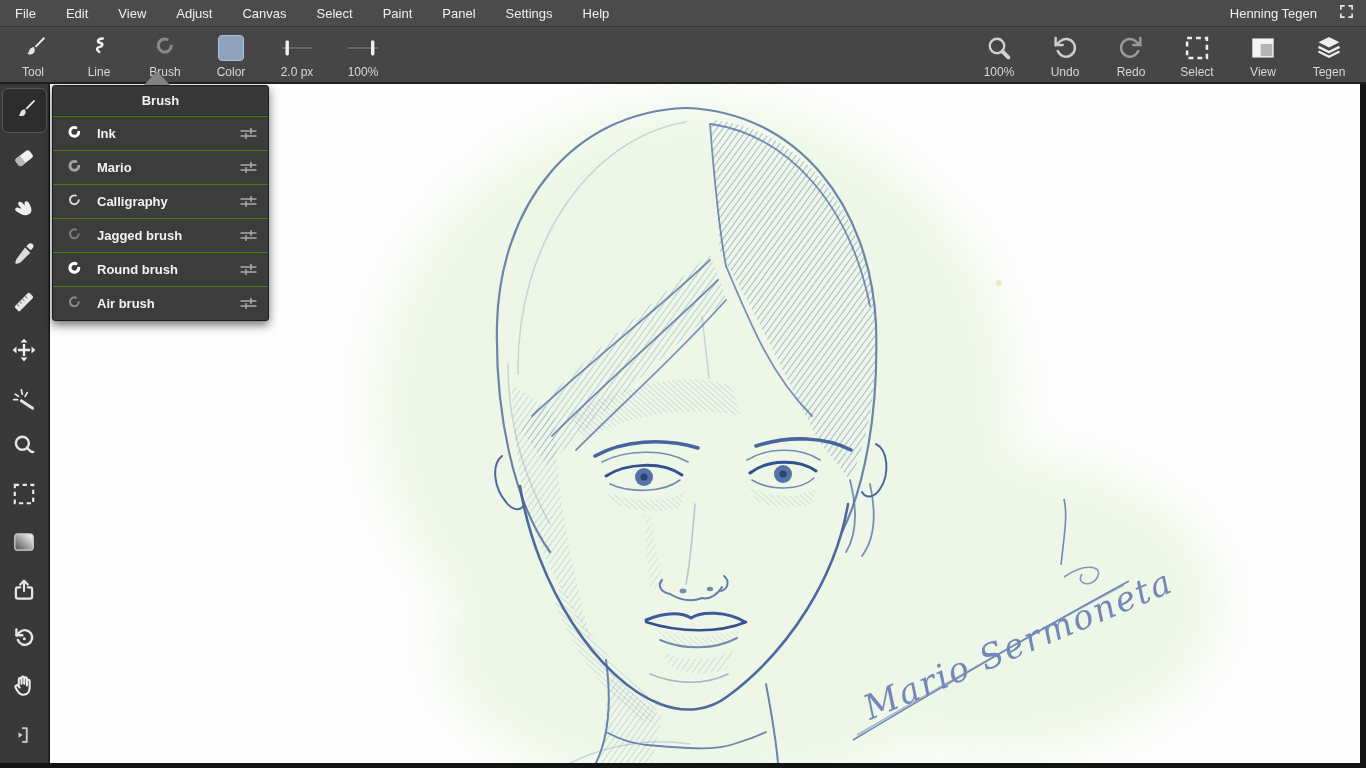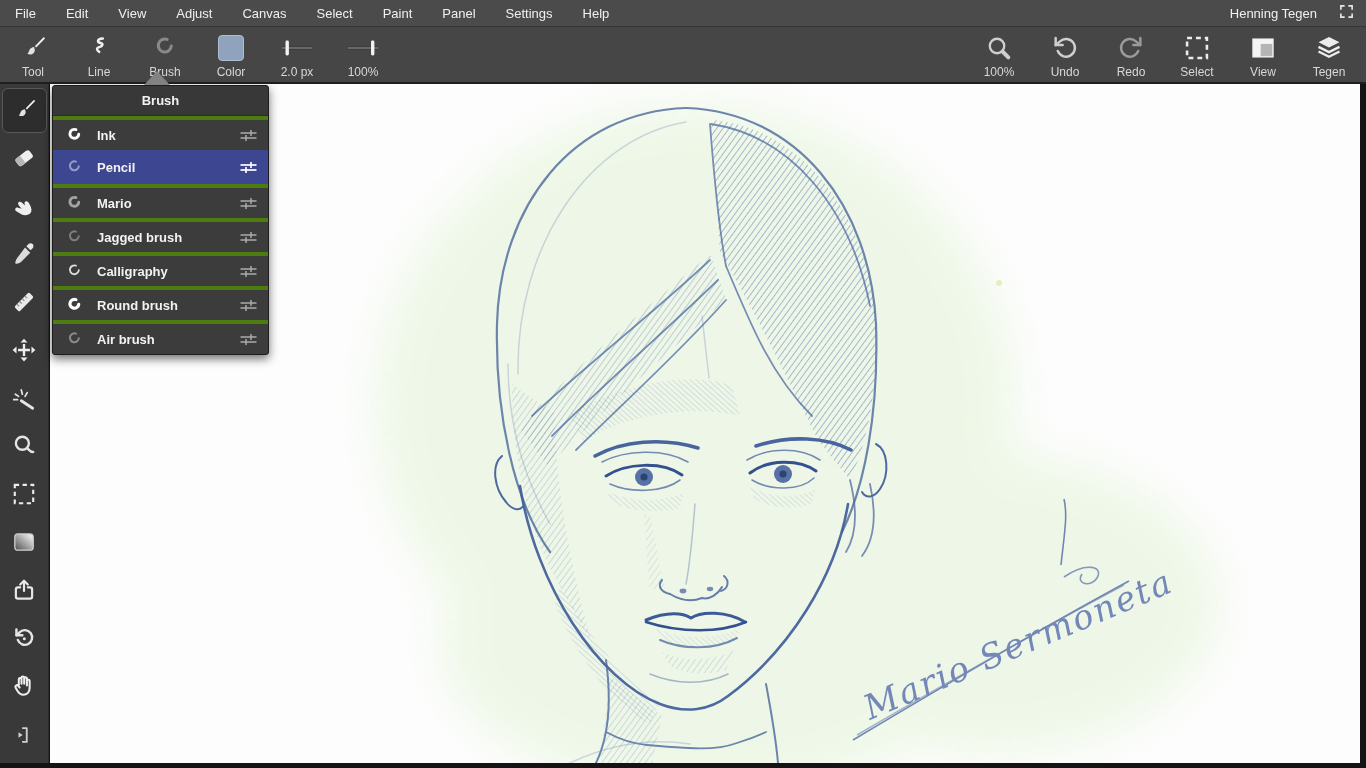--- a/index.html
+++ b/index.html
@@ -55,21 +55,21 @@
 
   
   #brush-panel { position:absolute; left:52px; top:85px; width:217px;
                  background:#3c3c3c; border:1px solid #1d1d1d; border-radius:3px;
                  box-shadow:0 4px 10px rgba(0,0,0,.55); z-index:25; }
   #brush-panel-header { height:30px; display:flex; align-items:center;
                  justify-content:center; color:#f2f2f2; font-size:13px;
                  font-weight:bold; background:#383838;
                  border-bottom:1px solid #2b2b2b; border-radius:3px 3px 0 0; }
   .brush-row { height:34px; display:flex; align-items:center; padding:0 10px;
-               border-top:4px solid #4d7c0f; cursor:default; }
+               border-top:1px solid #4d7c0f; cursor:default; }
   .brush-row:first-of-type { border-top:none; }
   .brush-row .swirl { width:22px; display:flex; justify-content:center; }
   .brush-row .brush-label { color:#f2f2f2; font-size:13px; font-weight:bold;
                             margin-left:12px; flex:1; }
   .brush-row .sliders { width:22px; display:flex; justify-content:flex-end; }
 </style>
 </head>
 <body>
 
 <div id="app">
@@ -455,90 +455,74 @@
       <span class="sliders">
         <svg width="19" height="17" viewBox="0 0 19 17" stroke="#bfbfbf" stroke-width="1.5" opacity="0.85">
           <line x1="1.5" y1="6" x2="17.5" y2="6"></line>
             <line x1="1.5" y1="11" x2="17.5" y2="11"></line>
           <line x1="12" y1="3" x2="12" y2="9"></line>
             <line x1="7" y1="8" x2="7" y2="14"></line>
           </svg>
       </span>
     </div>
 
-    <div class="brush-row" style="border-top: none; background: rgb(61, 71, 145);">
-      <span class="swirl">
-        <svg width="19" height="19" viewBox="0 0 24 24" fill="none" stroke="#dfe3f2" stroke-width="2.6" stroke-linecap="round" opacity="0.55">
-          <path d="M13.8 4.6 a 5.6 5.6 0 1 0 3.6 5.8"></path>
-          </svg>
-      </span>
-      <span class="brush-label">Pencil</span>
-      <span class="sliders">
-        <svg width="19" height="17" viewBox="0 0 19 17" stroke="#ffffff" stroke-width="1.7">
-          <line x1="1.5" y1="6" x2="17.5" y2="6"></line>
-            <line x1="1.5" y1="11" x2="17.5" y2="11"></line>
-          <line x1="12" y1="3" x2="12" y2="9"></line>
-            <line x1="7" y1="8" x2="7" y2="14"></line>
-          </svg>
-      </span>
-    </div>
 
     <div class="brush-row">
       <span class="swirl">
         <svg width="19" height="19" viewBox="0 0 24 24" fill="none" stroke="#bdbdbd" stroke-width="3.6" stroke-linecap="round" opacity="0.8">
           <path d="M13.8 4.6 a 5.6 5.6 0 1 0 3.6 5.8"></path>
           </svg>
       </span>
       <span class="brush-label">Mario</span>
       <span class="sliders">
         <svg width="19" height="17" viewBox="0 0 19 17" stroke="#bfbfbf" stroke-width="1.5" opacity="0.85">
           <line x1="1.5" y1="6" x2="17.5" y2="6"></line>
             <line x1="1.5" y1="11" x2="17.5" y2="11"></line>
           <line x1="12" y1="3" x2="12" y2="9"></line>
             <line x1="7" y1="8" x2="7" y2="14"></line>
           </svg>
       </span>
     </div>
 
     <div class="brush-row">
       <span class="swirl">
+        <svg width="19" height="19" viewBox="0 0 24 24" fill="none" stroke="#efefef" stroke-width="2.4" stroke-linecap="round" opacity="0.9">
+          <path d="M13.8 4.6 a 5.6 5.6 0 1 0 3.6 5.8"></path>
+          </svg>
+      </span>
+      <span class="brush-label">Calligraphy</span>
+      <span class="sliders">
+        <svg width="19" height="17" viewBox="0 0 19 17" stroke="#bfbfbf" stroke-width="1.5" opacity="0.85">
+          <line x1="1.5" y1="6" x2="17.5" y2="6"></line>
+            <line x1="1.5" y1="11" x2="17.5" y2="11"></line>
+          <line x1="12" y1="3" x2="12" y2="9"></line>
+            <line x1="7" y1="8" x2="7" y2="14"></line>
+          </svg>
+      </span>
+    </div>
+
+    <div class="brush-row">
+      <span class="swirl">
         <svg width="19" height="19" viewBox="0 0 24 24" fill="none" stroke="#cccccc" stroke-width="2.6" stroke-linecap="round" opacity="0.45">
           <path d="M13.8 4.6 a 5.6 5.6 0 1 0 3.6 5.8"></path>
           </svg>
       </span>
       <span class="brush-label">Jagged brush</span>
       <span class="sliders">
         <svg width="19" height="17" viewBox="0 0 19 17" stroke="#bfbfbf" stroke-width="1.5" opacity="0.85">
           <line x1="1.5" y1="6" x2="17.5" y2="6"></line>
             <line x1="1.5" y1="11" x2="17.5" y2="11"></line>
           <line x1="12" y1="3" x2="12" y2="9"></line>
             <line x1="7" y1="8" x2="7" y2="14"></line>
           </svg>
       </span>
     </div>
 
     <div class="brush-row">
       <span class="swirl">
-        <svg width="19" height="19" viewBox="0 0 24 24" fill="none" stroke="#efefef" stroke-width="2.4" stroke-linecap="round" opacity="0.9">
-          <path d="M13.8 4.6 a 5.6 5.6 0 1 0 3.6 5.8"></path>
-          </svg>
-      </span>
-      <span class="brush-label">Calligraphy</span>
-      <span class="sliders">
-        <svg width="19" height="17" viewBox="0 0 19 17" stroke="#bfbfbf" stroke-width="1.5" opacity="0.85">
-          <line x1="1.5" y1="6" x2="17.5" y2="6"></line>
-            <line x1="1.5" y1="11" x2="17.5" y2="11"></line>
-          <line x1="12" y1="3" x2="12" y2="9"></line>
-            <line x1="7" y1="8" x2="7" y2="14"></line>
-          </svg>
-      </span>
-    </div>
-
-    <div class="brush-row">
-      <span class="swirl">
         <svg width="19" height="19" viewBox="0 0 24 24" fill="none" stroke="#ffffff" stroke-width="4" stroke-linecap="round">
           <path d="M13.8 4.6 a 5.6 5.6 0 1 0 3.6 5.8"></path>
           </svg>
       </span>
       <span class="brush-label">Round brush</span>
       <span class="sliders">
         <svg width="19" height="17" viewBox="0 0 19 17" stroke="#bfbfbf" stroke-width="1.5" opacity="0.85">
           <line x1="1.5" y1="6" x2="17.5" y2="6"></line>
             <line x1="1.5" y1="11" x2="17.5" y2="11"></line>
           <line x1="12" y1="3" x2="12" y2="9"></line>

